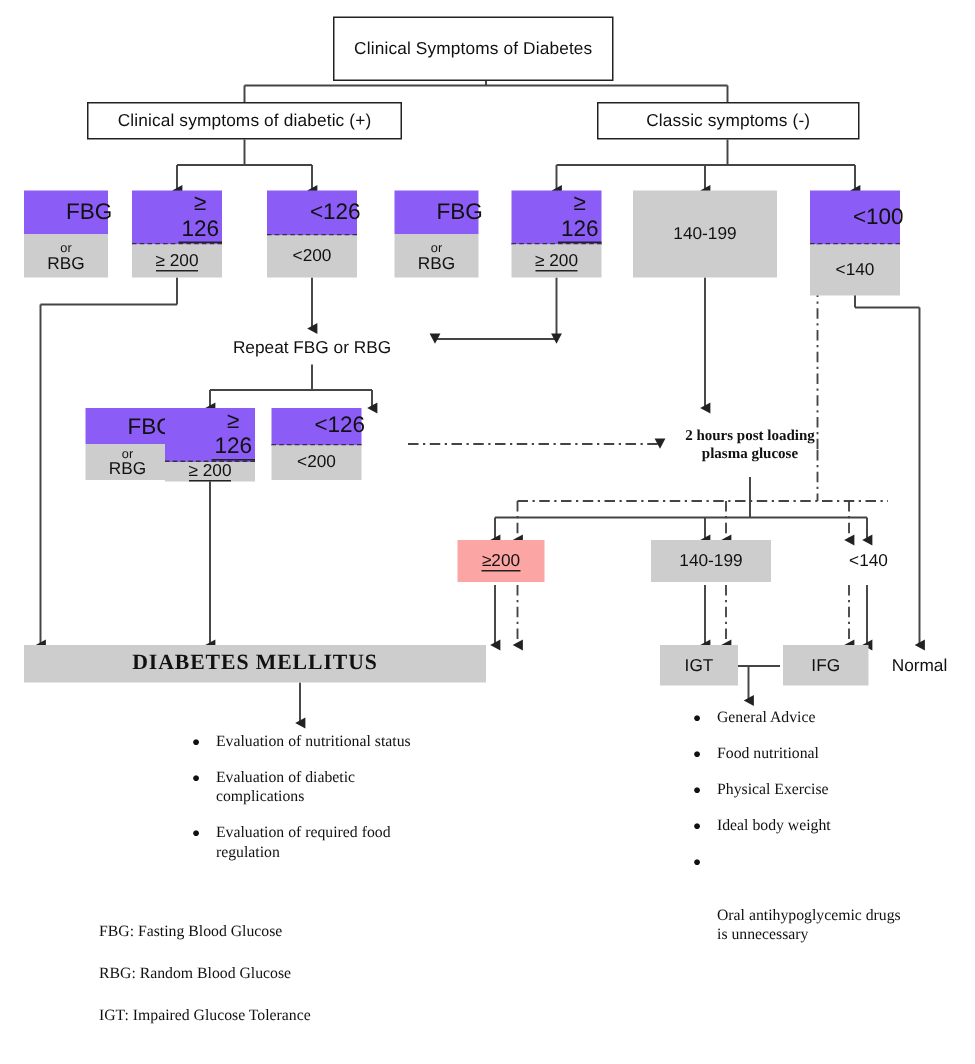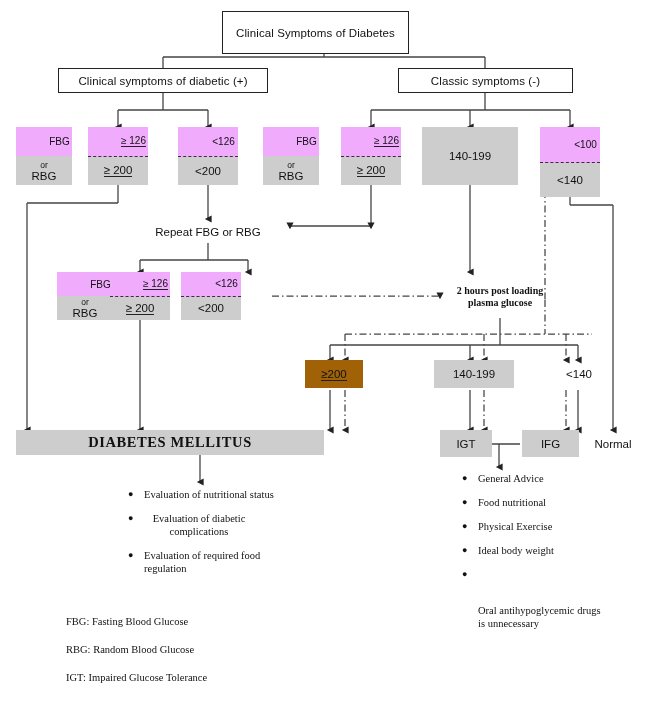--- a/index.html
+++ b/index.html
@@ -11,31 +11,31 @@
   .node{position:absolute;box-sizing:border-box;display:flex;
         align-items:center;justify-content:center;text-align:center;}
 
   
   .outline{border:1.4px solid #222;background:#fff;
            font-size:11.5px;font-family:"Liberation Sans",sans-serif;
            letter-spacing:.1px;color:#111;}
 
   
   .split{flex-direction:column;align-items:stretch;justify-content:flex-start;}
-  .split .top{flex:1 1 50%;background:#f0abfc;display:flex;align-items:center;
-              justify-content:center;font-size:10px;padding-left:31px;}
+  .split .top{flex:1 1 50%;background:#8b5cf6;display:flex;align-items:center;
+              justify-content:center;font-size:15px;padding-left:31px;}
   .split .bot{flex:1 1 50%;background:#cdcdcd;display:flex;align-items:center;
               justify-content:center;font-size:11.5px;}
   .split .top{border-bottom:1.3px dashed #333;}
   .split.nodash .top{border-bottom:none;}
   .split .mid{font-size:8.5px;}
 
   
   .grey{background:#cdcdcd;font-size:11.5px;}
-  .greylt{background:#a16207;font-size:11.5px;}
+  .greylt{background:#fca5a5;font-size:11.5px;}
 
   
   .plain{background:transparent;font-size:11.5px;}
 
   .dmbar{background:#cdcdcd;font-family:"Liberation Serif",serif;
          font-weight:bold;font-size:14.5px;letter-spacing:.6px;}
 
   .twohr{font-family:"Liberation Serif",serif;font-weight:bold;font-size:10px;
          line-height:12px;background:transparent;}
 
@@ -230,21 +230,21 @@
   <div class="node grey" style="left:522px;top:430px;width:57px;height:27px;">IFG</div>
   <div class="node plain" style="left:585px;top:430px;width:56px;height:27px;">Normal</div>
 
   <div class="blist" style="left:128px;top:488px;width:280px;">
     <div class="row">
       <span class="bul">●</span>
       <span class="txt">Evaluation of nutritional status</span>
     </div>
     <div class="row">
       <span class="bul">●</span>
-      <span class="txt" style="max-width:110px;text-align:center;">Evaluation of diabetic complications</span>
+      <span class="txt" style="max-width:110px;">Evaluation of diabetic complications</span>
     </div>
     <div class="row">
       <span class="bul">●</span>
       <span class="txt" style="max-width:150px;">Evaluation of required food regulation</span>
     </div>
   </div>
 
   <div class="blist" style="left:462px;top:472px;width:190px;">
     <div class="row">
       <span class="bul">●</span>

